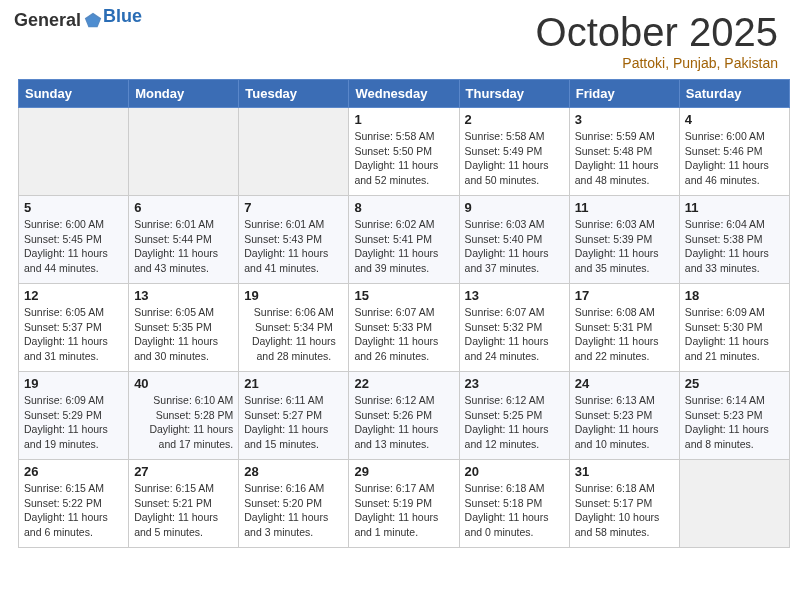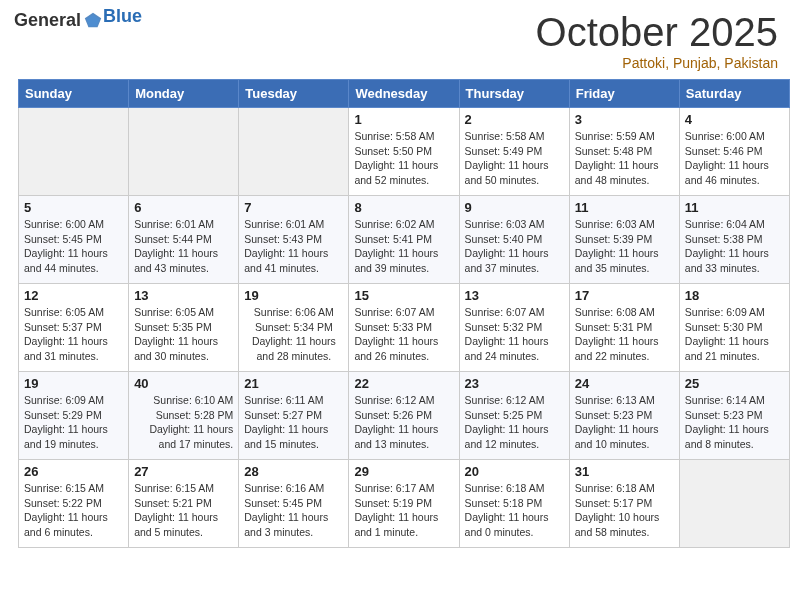--- a/index.html
+++ b/index.html
@@ -293,21 +293,21 @@
         </td>
         <td>
           <div class="day-num">27</div>
           <div class="day-info" style="white-space: pre-line;">Sunrise: 6:15 AM
 Sunset: 5:21 PM
 Daylight: 11 hours and 5 minutes.</div>
         </td>
         <td>
           <div class="day-num">28</div>
           <div class="day-info" style="white-space: pre-line;">Sunrise: 6:16 AM
-Sunset: 5:45 PM
+Sunset: 5:20 PM
 Daylight: 11 hours and 3 minutes.</div>
         </td>
         <td>
           <div class="day-num">29</div>
           <div class="day-info" style="white-space: pre-line;">Sunrise: 6:17 AM
 Sunset: 5:19 PM
 Daylight: 11 hours and 1 minute.</div>
         </td>
         <td>
           <div class="day-num">20</div>

